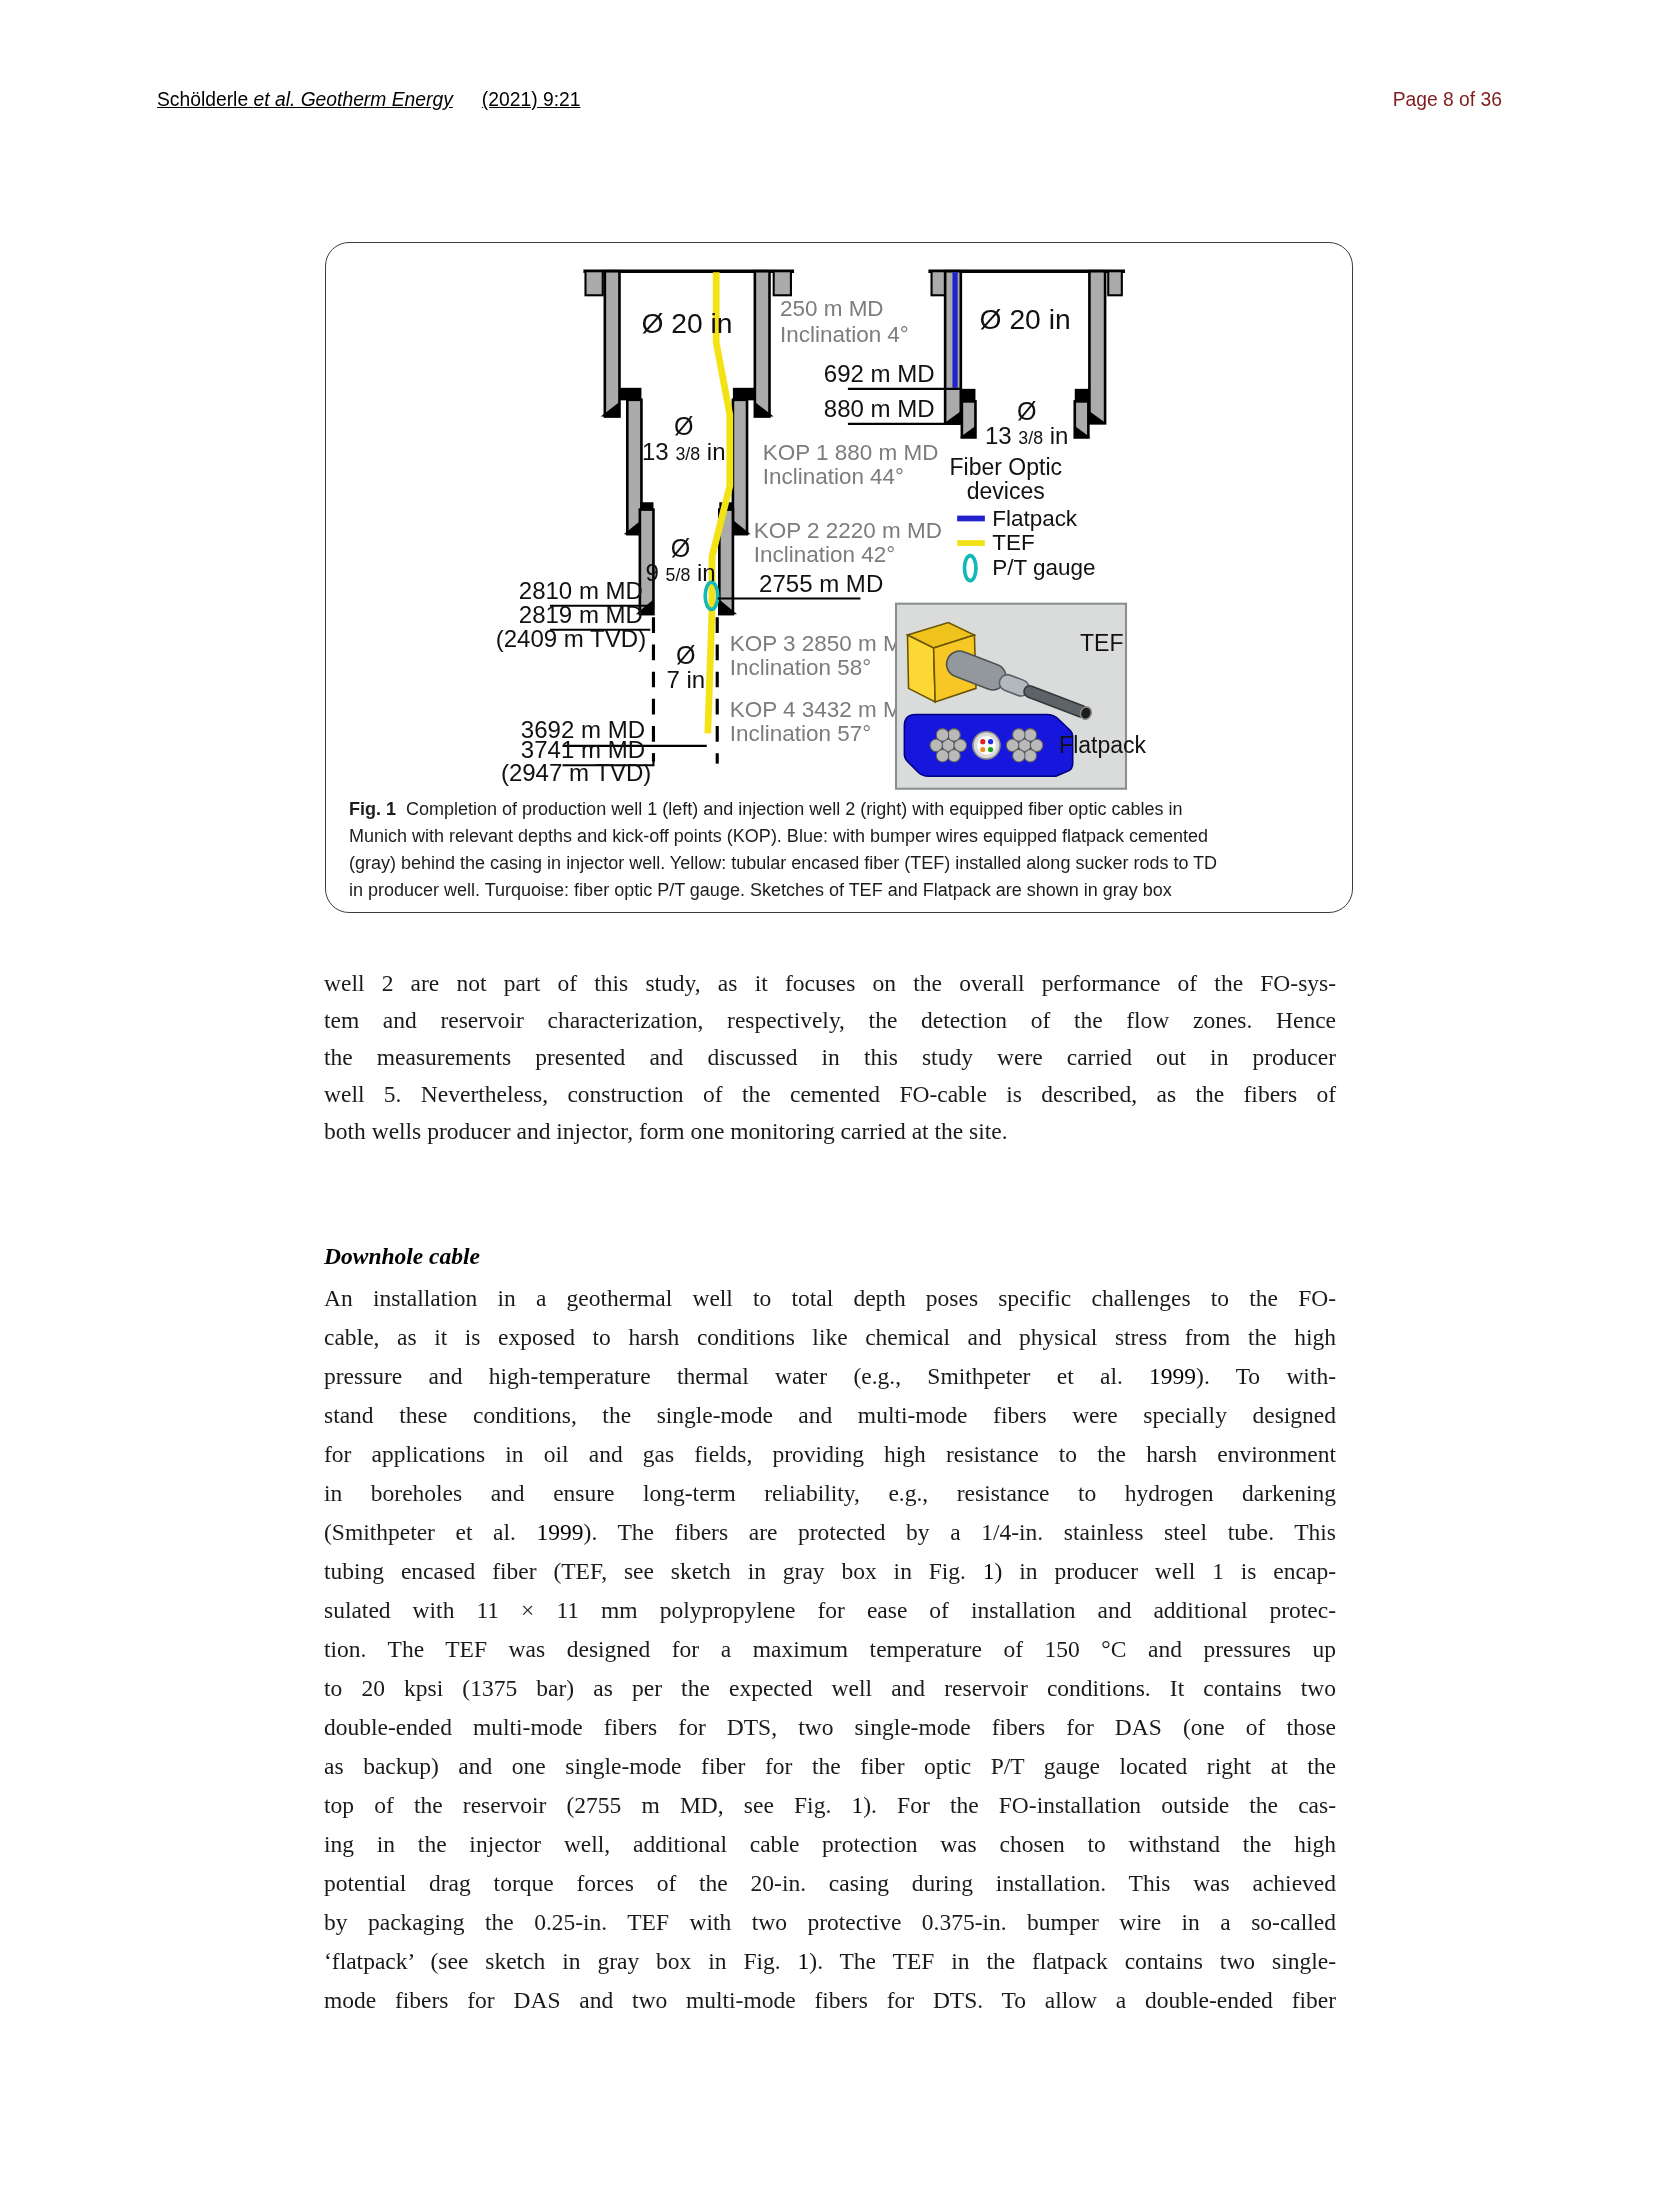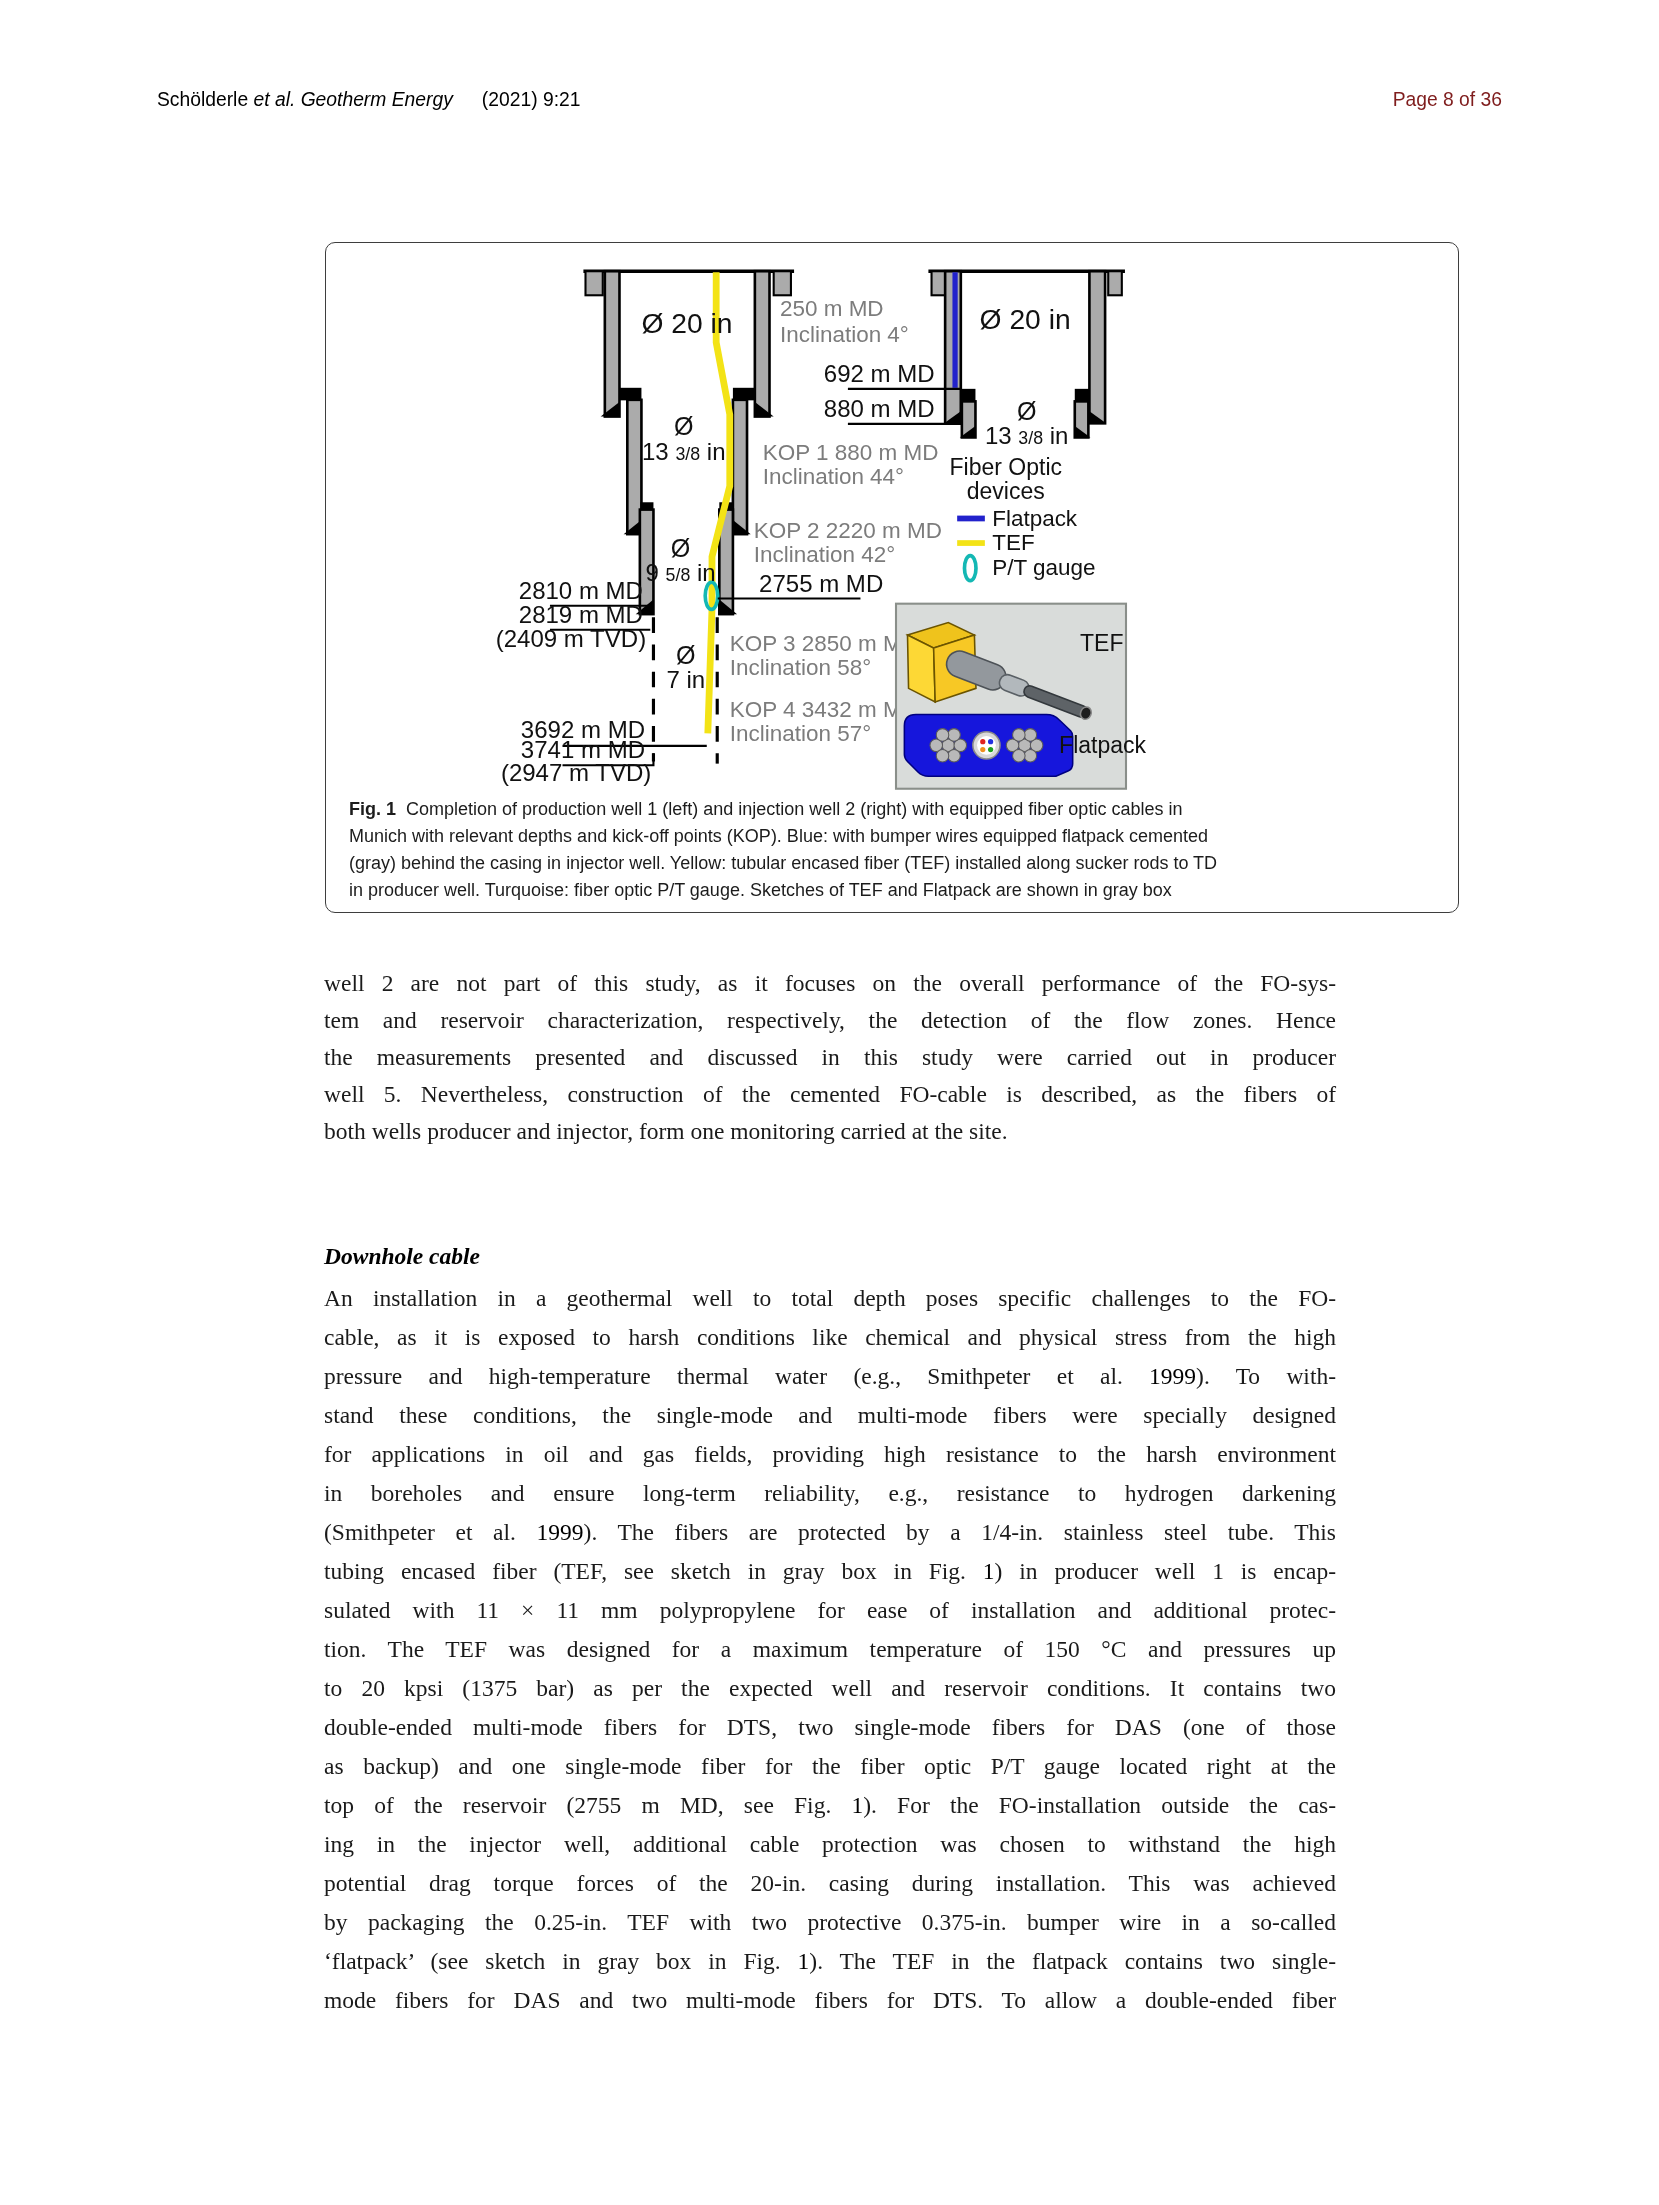--- a/index.html
+++ b/index.html
@@ -1,27 +1,27 @@
 <!DOCTYPE html>
 <html style="font-size:8.4px"><head>
 <meta charset="utf-8">
 <style>
   html,body{margin:0;padding:0;background:#e8e8e8;}
   .page{position:relative;width:1660px;height:2205px;background:#ffffff;overflow:hidden;
         font-family:"Liberation Serif",serif;color:#1a1a1a;}
   
   .hdr-left{position:absolute;left:157px;top:89px;font-family:"Liberation Sans",sans-serif;
-            font-size:19.3px;color:#000;white-space:nowrap;}
+            font-size:19.3px;color:#000;white-space:nowrap;text-decoration:underline;}
   .hdr-left .it{font-style:italic;}
   .hdr-left .issue{padding-left:29px;}
   .hdr-right{position:absolute;right:158px;top:89px;font-family:"Liberation Sans",sans-serif;
              font-size:19.3px;color:#7f1d1d;}
   
-  .figbox{position:absolute;left:325px;top:242px;width:1134px;height:671px;box-sizing:border-box;
-          border:1.6px solid #3e3e3e;border-radius:10px;background:#fff;}
+  .figbox{position:absolute;left:325px;top:242px;width:1028px;height:671px;box-sizing:border-box;
+          border:1.6px solid #3e3e3e;border-radius:24px;background:#fff;}
   .figsvg{position:absolute;left:0;top:0;}
   .figcap{position:absolute;left:23px;top:553px;width:962px;font-family:"Liberation Sans",sans-serif;
           font-size:18px;line-height:27px;color:#1c1c1c;}
   .cap-line{white-space:nowrap;}
   
   .t{font-family:"Liberation Sans",sans-serif;fill:#111;}
   .g{fill:#7c7c7c;}
   .s54{font-size:54px;} .s48{font-size:48px;} .s46{font-size:46px;} .s43{font-size:43px;}
   .s44{font-size:44px;} .s34{font-size:34px;}
   

